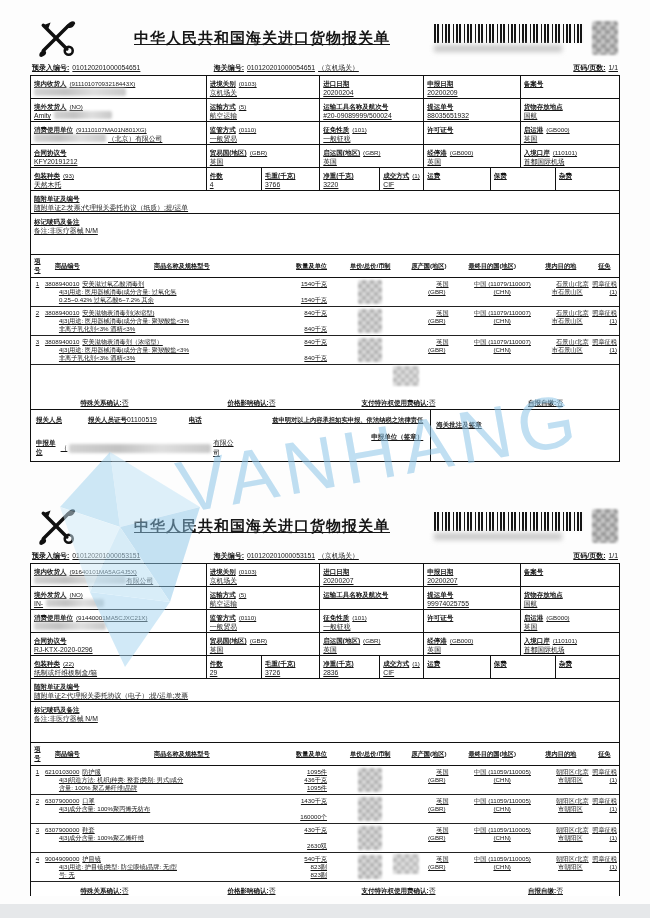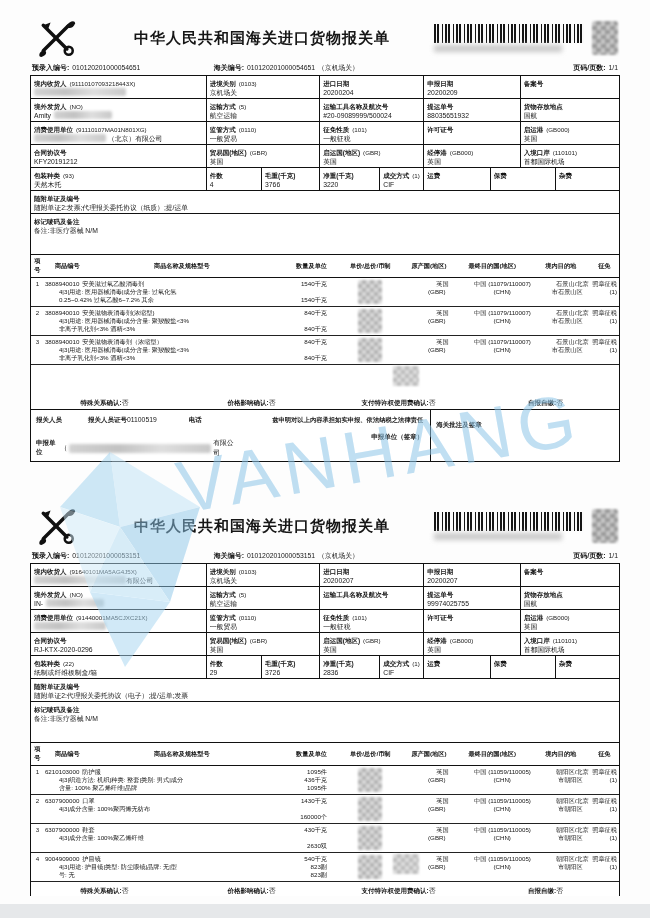--- a/index.html
+++ b/index.html
@@ -1,20 +1,20 @@
 <!DOCTYPE html>
 <html><head>
 <meta charset="utf-8">
 <style>
 *{margin:0;padding:0;box-sizing:border-box;}
 html,body{background:#e9ebed;}
 body{font-family:"Liberation Sans","DejaVu Sans",sans-serif;color:#161616;}
 .page{width:650px;height:918px;background:#fdfdfd;position:relative;overflow:hidden;margin:0 auto;}
 #forms-container{position:relative;z-index:1;}
-.form{margin:0 30px;position:relative;}
+.form{margin:0 30px;position:relative;text-decoration:underline;}
 #forms-container > .form:first-child{padding-top:14px;}
 #forms-container > .form:nth-child(2){margin-top:40px;}
 
 .form-header{display:flex;align-items:center;padding:4px 2px 2px;}
 .emblem{width:40px;height:40px;flex:0 0 auto;margin-left:4px;}
 .title{flex:1;text-align:center;font-size:15px;font-weight:bold;letter-spacing:1px;padding-left:14px;}
 .bc-wrap{display:flex;flex-direction:column;align-items:flex-start;flex:0 0 auto;}
 .barcode{width:150px;height:19px;background:repeating-linear-gradient(90deg,#151515 0 1.6px,#fafafa 1.6px 3.4px,#151515 3.4px 5.2px,#fafafa 5.2px 8.2px,#151515 8.2px 9px,#fafafa 9px 11px);}
 .smudge{width:128px;height:7px;background:#c9c9c9;filter:blur(2.4px);margin-top:2px;}
 .qr-blur{width:26px;height:34px;margin-left:8px;background:repeating-conic-gradient(#9b9b9b 0 25%,#c6c6c6 0 50%) 0 0/9px 9px;filter:blur(1px);border-radius:3px;flex:0 0 auto;}

